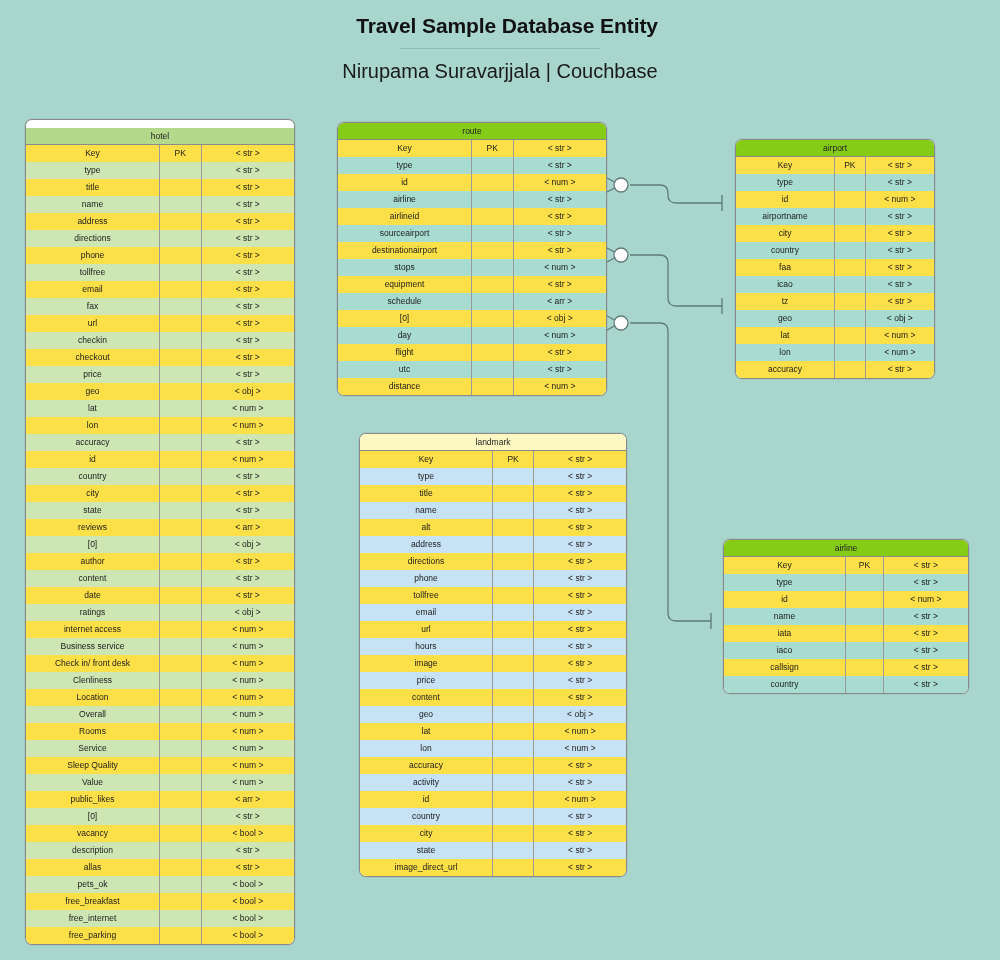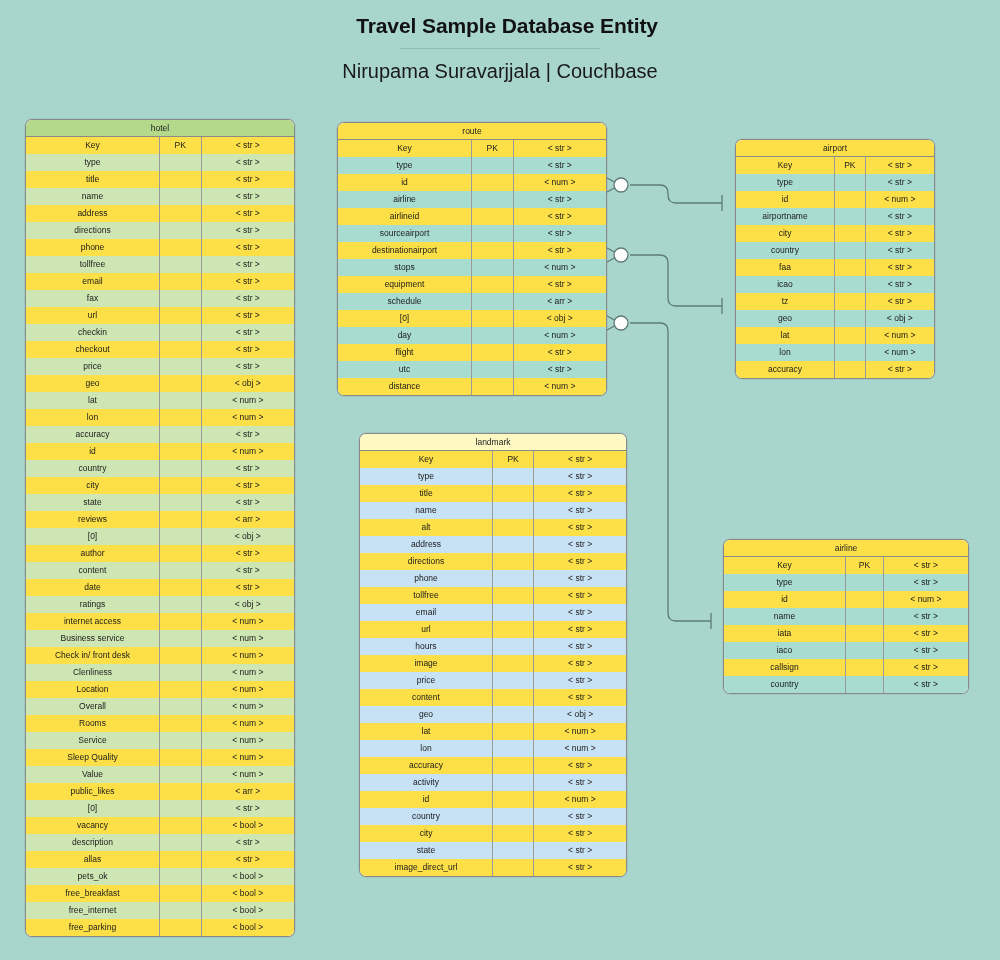--- a/index.html
+++ b/index.html
@@ -86,23 +86,23 @@
     white-space: nowrap;
   }
   .c-type {
     flex: 1 1 auto;
     text-align: center;
     overflow: hidden;
     white-space: nowrap;
   }
 
   
-  .theme-green  .entity-title { background: #b5d98a; }
+  .theme-green  .entity-title { background: #b5d98a; margin-top: 8px; }
   .theme-green  .erow.alt     { background: #cee6b4; }
-  .theme-teal   .entity-title { background: #fde047; }
+  .theme-teal   .entity-title { background: #84cc16; }
   .theme-teal   .erow.alt     { background: #a8dcd0; }
   .theme-blue   .entity-title { background: #fef9c3; }
   .theme-blue   .erow.alt     { background: #c8e2f5; }
   .erow:not(.alt) { background: #fde047; }
 
   
   #ent-hotel    { left: 25px;  top: 119px; width: 270px; }
   #ent-route    { left: 337px; top: 122px; width: 270px; }
   #ent-airport  { left: 735px; top: 139px; width: 200px; }
   #ent-landmark { left: 359px; top: 433px; width: 268px; }

